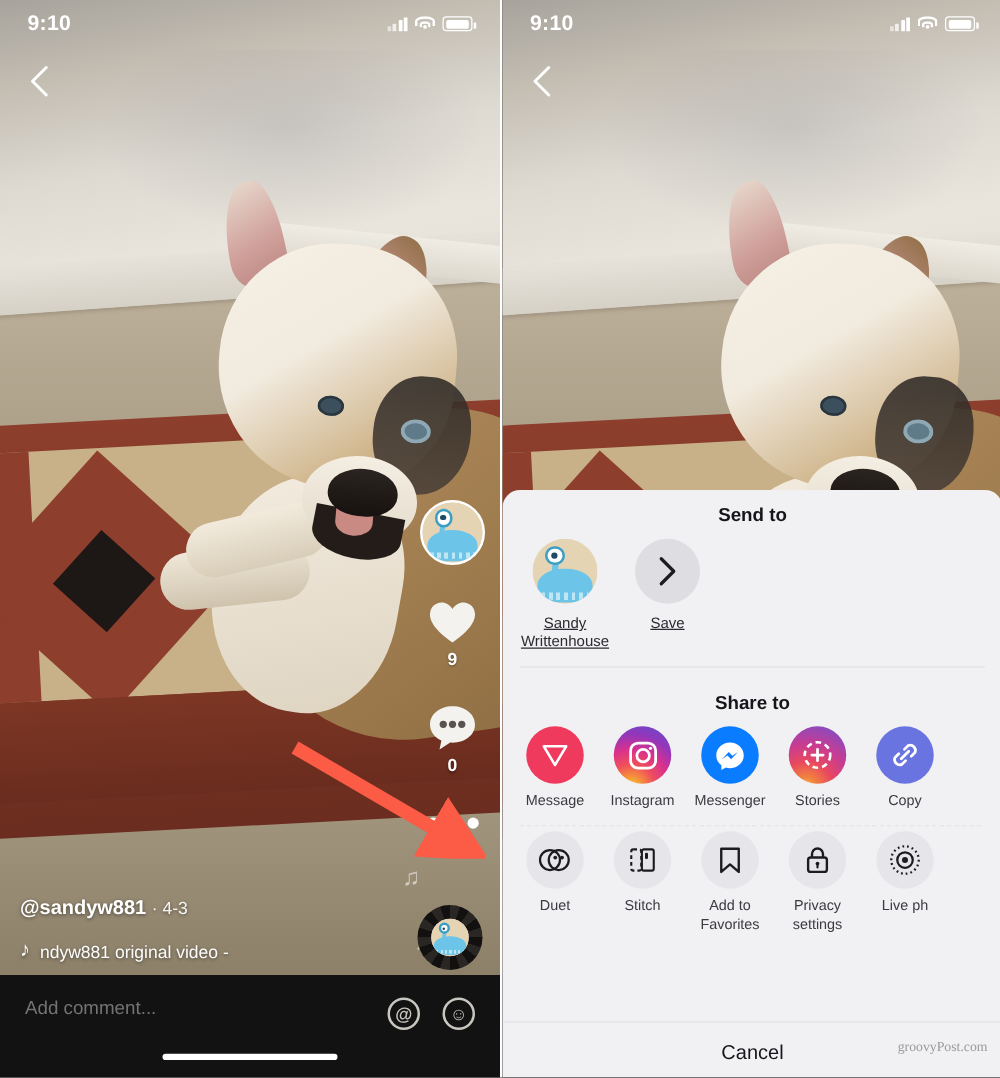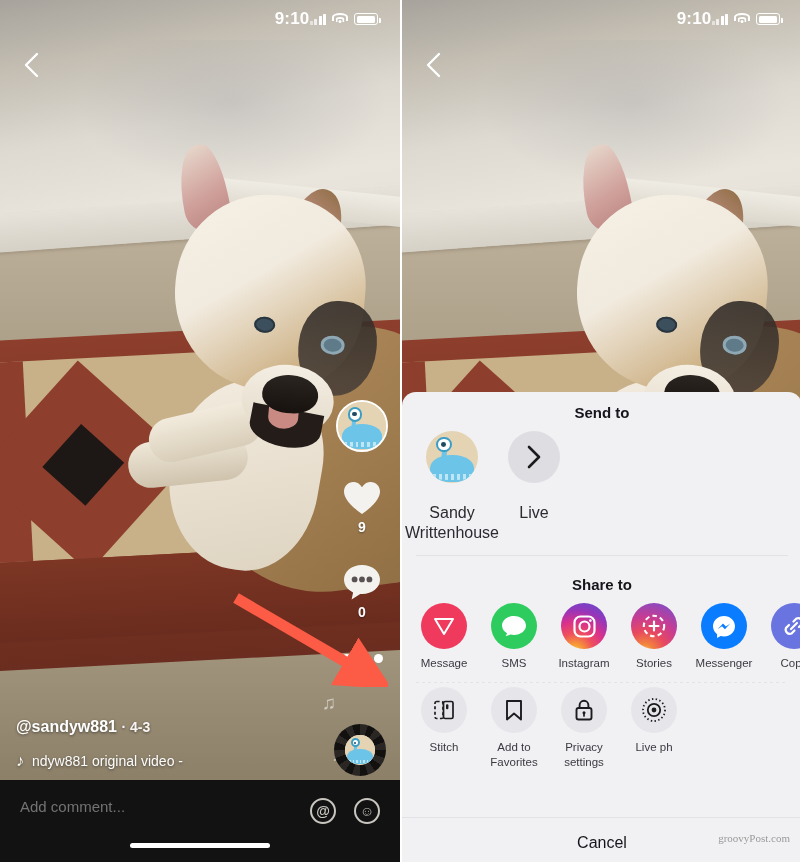--- a/index.html
+++ b/index.html
@@ -162,21 +162,21 @@
     transform: rotate(6deg);
   }
   .dog-tongue{
     position:absolute; left:104px; top:210px; width:30px; height:22px;
     background:#c98a84; border-radius:0 0 50% 50%;
   }
 
   
   .statusbar {
     position:absolute; left:0; top:0; width:400px; height:38px;
-    display:flex; align-items:center; justify-content:flex-end;
+    display:flex; align-items:center; justify-content:space-between;
     padding: 0 22px; color:#fff; z-index: 30;
   }
   .clock { font-size:17px; font-weight:600; letter-spacing:.2px; }
   .status-icons { display:flex; align-items:center; gap:6px; }
   .sig { display:flex; align-items:flex-end; gap:1.5px; height:11px; }
   .sig i { display:block; width:3px; background:#fff; border-radius:.5px; }
   .sig i:nth-child(1){height:4px; opacity:.55;}
   .sig i:nth-child(2){height:6px; opacity:.75;}
   .sig i:nth-child(3){height:8.5px;}
   .sig i:nth-child(4){height:11px;}
@@ -237,21 +237,21 @@
   .creature .eye::after{
     content:""; position:absolute; left:26%; top:26%; width:42%; height:42%;
     background:#1c4b63; border-radius:50%;
   }
 
   
   .caption {
     position:absolute; left:0; bottom:82px; width:400px; padding:0 16px 10px; z-index:25;
   }
   .cap-user { color:#fff; font-size:16px; font-weight:700; text-shadow:0 1px 3px rgba(0,0,0,.5);}
-  .cap-user .date { font-weight:700; font-size:14px; opacity:.92; }
+  .cap-user .date { font-weight:400; font-size:14px; opacity:.92; }
   .cap-sound { display:flex; align-items:center; gap:8px; margin-top:16px; color:#fff;
     font-size:14px; text-shadow:0 1px 3px rgba(0,0,0,.5);}
   .cap-sound .note { font-size:16px; }
   .cap-sound .track { opacity:.98; }
   .disc {
     position:absolute; right:14px; bottom:4px; width:52px; height:52px; border-radius:50%;
     background: repeating-conic-gradient(#2a2623 0 18deg, #121110 18deg 36deg);
     display:flex; align-items:center; justify-content:center;
   }
   .disc .hub{ width:30px; height:30px; border-radius:50%; overflow:hidden; position:relative; background:#ede5d2;}
@@ -283,21 +283,21 @@
     position:absolute; left:0; bottom:0; width:400px; height:470px;
     background:#f1f1f4; border-radius:14px 14px 0 0; z-index:40;
     display:flex; flex-direction:column;
   }
   .sheet-title { text-align:center; font-size:15px; font-weight:600; color:#16161a;
     padding:12px 0 6px; }
   .sendto-row { display:flex; gap:14px; padding: 4px 16px 10px; }
   .sendto-item { width:68px; display:flex; flex-direction:column; align-items:center; }
   .sendto-circle { width:52px; height:52px; border-radius:50%; overflow:hidden; position:relative; }
   .sendto-circle.more { background:#dedee2; display:flex; align-items:center; justify-content:center;}
-  .sendto-label { font-size:16px; color:#2b2b30; text-align:center; margin-top:20px; line-height:1.25; }
+  .sendto-label { font-size:12px; color:#2b2b30; text-align:center; margin-top:8px; line-height:1.25;text-decoration:underline; }
   .sep { height:1px; background:#e2e2e6; margin: 2px 14px 0; }
   .sep.dotted { background:repeating-linear-gradient(90deg,#e4e4e8 0 3px, transparent 3px 6px); }
 
   .share-section { padding-top:8px; }
   .shareto-row, .action-row {
     display:flex; gap:14px; padding: 4px 14px 10px; overflow:hidden;
   }
   .share-item { width:56px; flex:0 0 auto; display:flex; flex-direction:column; align-items:center; }
   .share-circle { width:46px; height:46px; border-radius:50%; display:flex;
     align-items:center; justify-content:center; }
@@ -531,77 +531,69 @@
           </div>
           <div class="sendto-label" style="white-space:pre-line">Sandy
 Writtenhouse</div>
         </div>
         <div class="sendto-item">
           <div class="sendto-circle more">
             <svg width="16" height="26" viewBox="0 0 16 26">
               <path d="M3 3 L13 13 L3 23" fill="none" stroke="#1c1c1e" stroke-width="2.6" stroke-linecap="round" stroke-linejoin="round"></path>
             </svg>
           </div>
-          <div class="sendto-label">Live</div>
+          <div class="sendto-label">Save</div>
         </div>
       </div>
 
       <div class="sep"></div>
 
       <div class="share-section">
         <div class="sheet-title">Share to</div>
         <div class="shareto-row">
 
           <div class="share-item">
             <div class="share-circle" style="background:#ef3a5d">
               <svg width="24" height="24" viewBox="0 0 24 24">
                   <path d="M3 5 H21 L12 20 Z" fill="none" stroke="#fff" stroke-width="2" stroke-linejoin="round"></path>
                 </svg>
             </div>
             <div class="share-label">Message</div>
           </div>
 
-          <div class="share-item">
-            <div class="share-circle" style="background:#2ecc5e">
-              <svg width="26" height="24" viewBox="0 0 26 24">
-                  <path d="M13 2 C6.4 2 1 6.3 1 11.6 C1 14.8 3 17.6 6 19.3 C5.6 20.8 4.6 22 4.6 22 C4.6 22 7.6 21.7 9.6 20.5 C10.7 20.8 11.8 21 13 21 C19.6 21 25 16.8 25 11.6 C25 6.3 19.6 2 13 2 Z" fill="#fff"></path>
-                </svg>
-            </div>
-            <div class="share-label">SMS</div>
-          </div>
 
           <div class="share-item">
             <div class="share-circle ig-grad">
               <svg width="25" height="25" viewBox="0 0 25 25">
                 <rect x="2.5" y="2.5" width="20" height="20" rx="6" fill="none" stroke="#fff" stroke-width="2.2"></rect>
                 <circle cx="12.5" cy="12.5" r="5" fill="none" stroke="#fff" stroke-width="2.2"></circle>
                 <circle cx="18.4" cy="6.6" r="1.3" fill="#fff"></circle>
               </svg>
             </div>
             <div class="share-label">Instagram</div>
           </div>
 
           <div class="share-item">
+            <div class="share-circle" style="background:#0a7cff">
+              <svg width="26" height="26" viewBox="0 0 26 26">
+                <path d="M13 3 C6.9 3 2 7.6 2 13.3 C2 16.5 3.6 19.3 6.1 21.2 L6.1 25 L9.7 23 C10.7 23.3 11.8 23.5 13 23.5 C19.1 23.5 24 18.9 24 13.3 C24 7.6 19.1 3 13 3 Z" fill="#fff"></path>
+                <path d="M6.6 16.3 L12 10.6 L14.9 13.6 L19.3 10.6 L13.9 16.3 L11 13.3 Z" fill="#0a7cff"></path>
+              </svg>
+            </div>
+            <div class="share-label">Messenger</div>
+          </div>
+
+          <div class="share-item">
             <div class="share-circle stories-grad">
               <svg width="26" height="26" viewBox="0 0 26 26">
                 <circle cx="13" cy="13" r="10.2" fill="none" stroke="#fff" stroke-width="2.1" stroke-dasharray="4.5 3.2"></circle>
                 <path d="M13 8.5 V17.5 M8.5 13 H17.5" stroke="#fff" stroke-width="2.2" stroke-linecap="round"></path>
               </svg>
             </div>
             <div class="share-label">Stories</div>
-          </div>
-
-          <div class="share-item">
-            <div class="share-circle" style="background:#0a7cff">
-              <svg width="26" height="26" viewBox="0 0 26 26">
-                <path d="M13 3 C6.9 3 2 7.6 2 13.3 C2 16.5 3.6 19.3 6.1 21.2 L6.1 25 L9.7 23 C10.7 23.3 11.8 23.5 13 23.5 C19.1 23.5 24 18.9 24 13.3 C24 7.6 19.1 3 13 3 Z" fill="#fff"></path>
-                <path d="M6.6 16.3 L12 10.6 L14.9 13.6 L19.3 10.6 L13.9 16.3 L11 13.3 Z" fill="#0a7cff"></path>
-              </svg>
-            </div>
-            <div class="share-label">Messenger</div>
           </div>
 
           <div class="share-item">
             <div class="share-circle" style="background:#6a74e0">
               <svg width="26" height="26" viewBox="0 0 26 26">
                 <path d="M10 16 L16 10" stroke="#fff" stroke-width="2.2" stroke-linecap="round"></path>
                 <path d="M12.5 8.5 L15.5 5.5 A4.2 4.2 0 0 1 21 11 L18 14" fill="none" stroke="#fff" stroke-width="2.2" stroke-linecap="round"></path>
                 <path d="M13.5 17.5 L10.5 20.5 A4.2 4.2 0 0 1 5 15 L8 12" fill="none" stroke="#fff" stroke-width="2.2" stroke-linecap="round"></path>
               </svg>
             </div>
@@ -609,20 +601,31 @@
           </div>
 
         </div>
       </div>
 
       <div class="sep dotted"></div>
 
       <div class="action-row">
 
 
+        <div class="share-item">
+          <div class="action-circle">
+            <svg width="26" height="22" viewBox="0 0 26 22">
+              <circle cx="9" cy="11" r="8" fill="none" stroke="#1c1c1e" stroke-width="1.8"></circle>
+              <circle cx="16" cy="11" r="8" fill="none" stroke="#1c1c1e" stroke-width="1.8"></circle>
+              <circle cx="13.2" cy="9" r="1.5" fill="#1c1c1e"></circle>
+              <circle cx="18.6" cy="9" r="1.5" fill="#1c1c1e"></circle>
+            </svg>
+          </div>
+          <div class="action-label">Duet</div>
+        </div>
 
         <div class="share-item">
           <div class="action-circle">
             <svg width="24" height="24" viewBox="0 0 24 24">
               <rect x="3" y="3.5" width="8" height="17" rx="1.6" fill="none" stroke="#1c1c1e" stroke-width="1.7" stroke-dasharray="3 2.4"></rect>
               <rect x="11.5" y="3.5" width="9.5" height="17" rx="1.6" fill="none" stroke="#1c1c1e" stroke-width="1.7"></rect>
               <rect x="14" y="6.2" width="2.4" height="5" rx="1" fill="#1c1c1e"></rect>
             </svg>
           </div>
           <div class="action-label">Stitch</div>

